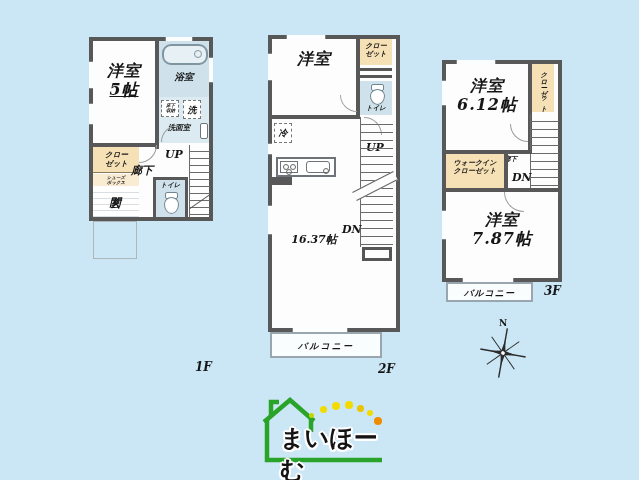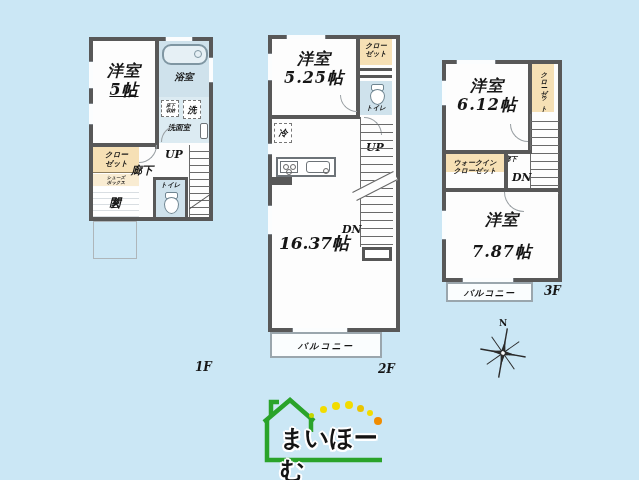--- a/index.html
+++ b/index.html
@@ -107,21 +107,20 @@
 
     <div class="lab" style="left:106px;top:323px;font-size:12px;">1F</div>
   </div>
 
   <div class="floor" style="left:268px;top:35px;width:132px;height:344px;">
     <div class="bldg" style="left:0;top:0;width:132px;height:297px;"></div>
 
     <div class="rm" style="left:4px;top:4px;width:84px;height:76px;background:var(--floor);"></div>
     <div class="lab rname" style="left:4px;top:14px;width:84px;">
       <span style="display:block;">洋室</span>
-      <span style="display:block;">5.25帖</span>
     </div>
     <div class="wall" style="left:88px;top:0;width:4px;height:82px;"></div>
     <div class="wall" style="left:0;top:80px;width:92px;height:4px;"></div>
     <div class="arc arc-bl" style="left:72px;top:60px;width:17px;height:17px;"></div>
 
     <div class="rm" style="left:92px;top:4px;width:32px;height:26px;background:var(--closet);">
       <div class="lab wrapLab" style="left:4px;top:3px;width:24px;font-size:7px;">クローゼット</div>
     </div>
     <div style="position:absolute;left:92px;top:33px;width:32px;height:10px;border-top:3px solid #565656;border-bottom:3px solid #565656;box-sizing:border-box;"></div>
     <div class="rm" style="left:92px;top:46px;width:32px;height:34px;background:var(--wet);">
@@ -146,21 +145,21 @@
     </div>
     <div class="wall" style="left:0;top:142px;width:24px;height:8px;"></div>
 
     <div class="lab" style="left:98px;top:106px;font-size:11px;">UP</div>
     <div class="treads" style="left:92px;top:82px;width:32px;height:130px;border-left:1px solid #6a6a6a;background:repeating-linear-gradient(180deg,transparent 0 7px,#6a6a6a 7px 8px);"></div>
     <div style="position:absolute;left:84px;top:146px;width:46px;height:10px;background:var(--floor);border-top:1px solid #666;border-bottom:1px solid #666;transform:rotate(-27deg);box-sizing:border-box;"></div>
     <div class="lab" style="left:74px;top:188px;font-size:11px;">DN</div>
     <div style="position:absolute;left:94px;top:212px;width:30px;height:14px;border:3px solid #565656;background:#fff;box-sizing:border-box;"></div>
 
     <div class="lab" style="left:0;top:198px;width:92px;">
-      <span style="display:block;font-size:17px;">16.37帖</span>
+      <span style="display:block;font-size:11px;">16.37帖</span>
     </div>
 
     <div class="winh" style="left:18px;top:0;width:40px;"></div>
     <div class="winv" style="left:0;top:18px;height:28px;"></div>
     <div class="winv" style="left:0;top:108px;height:12px;"></div>
     <div class="winv" style="left:0;top:170px;height:30px;"></div>
     <div class="winh" style="left:24px;top:293px;width:56px;"></div>
 
     <div class="balc" style="left:2px;top:297px;width:112px;height:26px;">
       <div class="lab" style="left:0;top:7px;width:108px;font-size:9px;letter-spacing:2px;">バルコニー</div>
@@ -183,31 +182,31 @@
       <div class="lab vtext" style="left:7px;top:3px;font-size:6.5px;letter-spacing:1px;">クローゼット</div>
     </div>
 
     <div class="treads" style="left:88px;top:54px;width:28px;height:86px;border-left:1px solid #6a6a6a;background:repeating-linear-gradient(180deg,transparent 0 7px,#6a6a6a 7px 8px);"></div>
     <div style="position:absolute;left:88px;top:128px;width:30px;height:1px;background:#555;transform:rotate(32deg);transform-origin:left center;"></div>
     <div style="position:absolute;left:88px;top:128px;width:30px;height:1px;background:#555;transform:rotate(58deg);transform-origin:left center;"></div>
     <div class="lab" style="left:62px;top:96px;font-size:6.5px;">廊下</div>
     <div class="lab" style="left:70px;top:111px;font-size:11px;">DN</div>
 
     <div class="wall" style="left:0;top:90px;width:90px;height:4px;"></div>
-    <div class="rm" style="left:4px;top:94px;width:58px;height:18px;background:var(--closet);">
+    <div class="rm" style="left:4px;top:94px;width:58px;height:34px;background:var(--closet);">
       <div class="lab wrapLab" style="left:6px;top:5px;width:46px;font-size:7px;">ウォークインクローゼット</div>
     </div>
     <div class="wall" style="left:62px;top:94px;width:4px;height:38px;"></div>
     <div class="wall" style="left:0;top:128px;width:120px;height:4px;"></div>
 
     <div class="rm" style="left:4px;top:132px;width:112px;height:86px;background:var(--floor);"></div>
     <div class="arc arc-bl" style="left:62px;top:132px;width:20px;height:20px;"></div>
     <div class="lab rname" style="left:4px;top:150px;width:112px;">
       <span style="display:block;">洋室</span>
-      <span style="display:block;margin-top:13px;">7.87帖</span>
+      <span style="display:block;">7.87帖</span>
     </div>
 
     <div class="winh" style="left:14px;top:0;width:40px;"></div>
     <div class="winv" style="left:0;top:20px;height:26px;"></div>
     <div class="winv" style="left:0;top:150px;height:30px;"></div>
     <div class="winh" style="left:20px;top:218px;width:52px;"></div>
 
     <div class="balc" style="left:4px;top:222px;width:87px;height:20px;">
       <div class="lab" style="left:0;top:4px;width:83px;font-size:9px;letter-spacing:1px;">バルコニー</div>
     </div>

